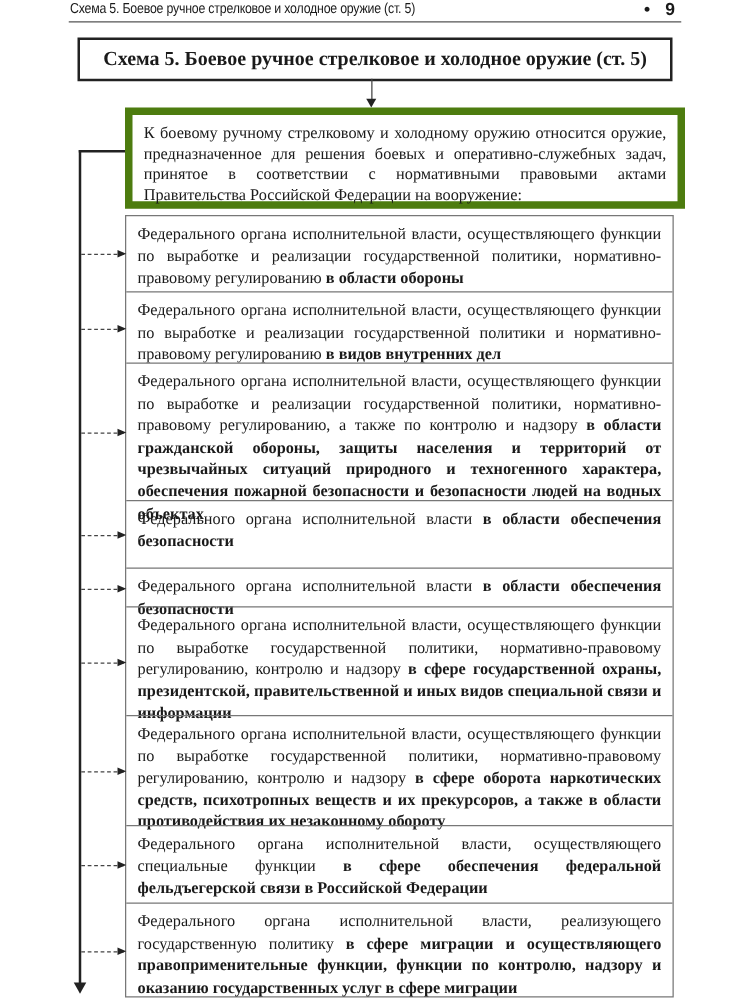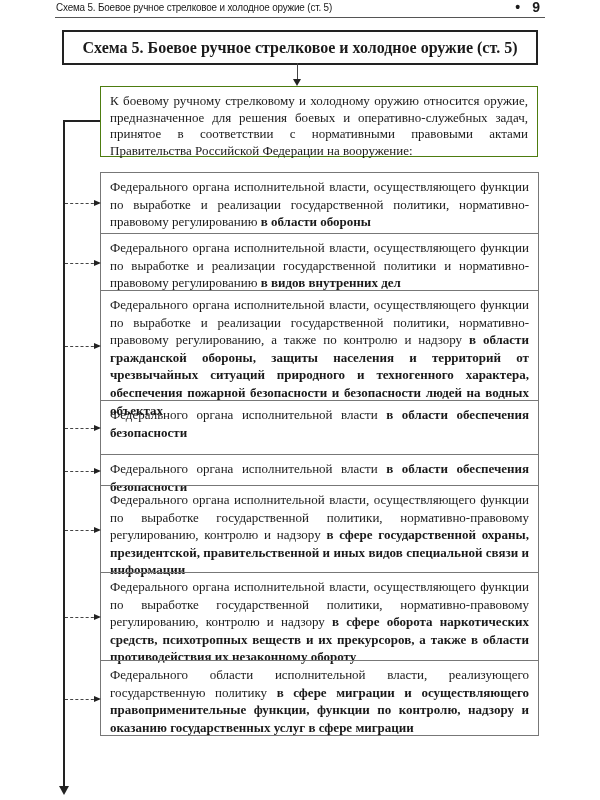--- a/index.html
+++ b/index.html
@@ -4,21 +4,21 @@
 <style>
   html, body { margin:0; padding:0; background:#fff; }
   body { width:600px; height:800px; position:relative; overflow:hidden; font-family:"Liberation Serif", serif; color:#1a1a1a; }
   .running-head { position:absolute; left:56px; top:1px; width:488px; font-family:"Liberation Sans", sans-serif; font-size:11.5px; letter-spacing:-0.2px; transform:scaleX(0.86); transform-origin:left top; white-space:nowrap; }
   .page-num { position:absolute; right:60px; top:-1px; font-family:"Liberation Sans", sans-serif; font-size:14px; font-weight:bold; }
   .page-num .dot { margin-right:12px; }
   .head-rule { position:absolute; left:55px; top:17px; width:490px; height:1px; background:#555; }
   .title-box { position:absolute; left:62px; top:30px; width:472px; height:31px; border:2px solid #222; box-sizing:content-box; display:flex; align-items:center; justify-content:center; font-weight:bold; font-size:16px; }
   .down-arrow { position:absolute; left:297px; top:63px; width:1px; height:18px; background:#444; }
   .down-arrow::after { content:""; position:absolute; left:-4px; top:16px; border-left:4.5px solid transparent; border-right:4.5px solid transparent; border-top:7px solid #222; }
-  .intro-box { position:absolute; left:100px; top:86px; width:418px; height:55px; border:1px solid #4d7c0f; padding:6px 9px 8px 9px; font-size:13px; line-height:16.5px; text-align:justify; text-align-last:left; }
+  .intro-box { position:absolute; left:100px; top:86px; width:418px; height:55px; border:6px solid #4d7c0f; padding:6px 9px 8px 9px; font-size:13px; line-height:16.5px; text-align:justify; text-align-last:left; }
   .spine-h { position:absolute; left:63px; top:120px; width:37px; height:2px; background:#222; }
   .spine-v { position:absolute; left:63px; top:120px; width:2px; height:668px; background:#222; }
   .spine-arrow { position:absolute; left:59px; top:786px; border-left:5px solid transparent; border-right:5px solid transparent; border-top:9px solid #222; }
   .items { position:absolute; left:100px; top:172px; width:437px; border:1.5px solid #777; }
   .item { position:relative; border-top:1.5px solid #777; padding:5px 9px 5px 9px; font-size:13px; line-height:17.6px; text-align:justify; text-align-last:left; box-sizing:border-box; }
   .item:first-child { border-top:none; }
   .item b { font-weight:bold; }
   .connector { position:absolute; left:-36px; width:34px; height:0; border-top:1.5px dashed #444; }
   .connector::after { content:""; position:absolute; right:-2px; top:-4.5px; border-top:3.5px solid transparent; border-bottom:3.5px solid transparent; border-left:7px solid #222; }
 </style>
@@ -41,14 +41,15 @@
 <div class="spine-arrow"></div>
 
 <div class="items" id="items">
     <div class="item" style="height: 60px;"><span>Федерального органа исполнительной власти, осуществляющего функции по выработке и реализации государственной политики, нормативно-правовому регулированию </span><b>в области обороны</b><span class="connector" style="top: 30px;"></span></div>
     <div class="item" style="height: 57px;"><span>Федерального органа исполнительной власти, осуществляющего функции по выработке и реализации государственной политики и нормативно-правовому регулированию </span><b>в видов внутренних дел</b><span class="connector" style="top: 29px;"></span></div>
     <div class="item" style="height: 110px;"><span>Федерального органа исполнительной власти, осуществляющего функции по выработке и реализации государственной политики, нормативно-правовому регулированию, а также по контролю и надзору </span><b>в области гражданской обороны, защиты населения и территорий от чрезвычайных ситуаций природного и техногенного характера, обеспечения пожарной безопасности и безопасности людей на водных объектах</b><span class="connector" style="top: 55px;"></span></div>
     <div class="item" style="height: 54px;"><span>Федерального органа исполнительной власти </span><b>в области обеспечения безопасности</b><span class="connector" style="top: 27px;"></span></div>
     <div class="item" style="height: 31px;"><span>Федерального органа исполнительной власти </span><b>в области обеспечения безопасности</b><span class="connector" style="top: 16px;"></span></div>
     <div class="item" style="height: 87px;"><span>Федерального органа исполнительной власти, осуществляющего функции по выработке государственной политики, нормативно-правовому регулированию, контролю и надзору </span><b>в сфере государственной охраны, президентской, правительственной и иных видов специальной связи и информации</b><span class="connector" style="top: 44px;"></span></div>
     <div class="item" style="height: 88px;"><span>Федерального органа исполнительной власти, осуществляющего функции по выработке государственной политики, нормативно-правовому регулированию, контролю и надзору </span><b>в сфере оборота наркотических средств, психотропных веществ и их прекурсоров, а также в области противодействия их незаконному обороту</b><span class="connector" style="top: 44px;"></span></div>
-    <div class="item" style="height: 75px;"><span>Федерального области исполнительной власти, реализующего государственную политику </span><b>в сфере миграции и осуществляющего правоприменительные функции, функции по контролю, надзору и оказанию государственных услуг в сфере миграции</b><span class="connector" style="top: 38px;"></span></div>
+    <div class="item" style="height: 62px;"><span>Федерального органа исполнительной власти, осуществляющего специальные функции </span><b>в сфере обеспечения федеральной фельдъегерской связи в Российской Федерации</b><span class="connector" style="top: 31px;"></span></div>
+    <div class="item" style="height: 75px;"><span>Федерального органа исполнительной власти, реализующего государственную политику </span><b>в сфере миграции и осуществляющего правоприменительные функции, функции по контролю, надзору и оказанию государственных услуг в сфере миграции</b><span class="connector" style="top: 38px;"></span></div>
   </div>
 
 </body></html>

